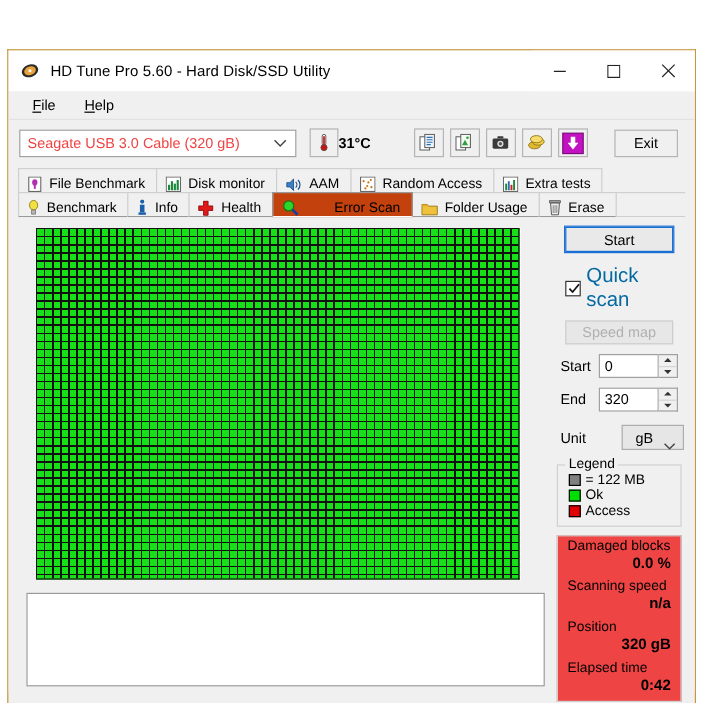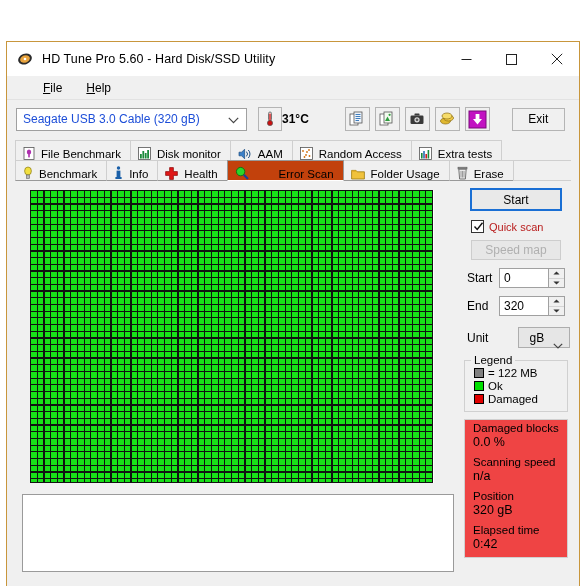--- a/index.html
+++ b/index.html
@@ -49,21 +49,21 @@
     background: #ffffff;
   }
   .win-btn svg { display: block; }
 
   
   .menubar {
     height: 23px;
     background: #f0f0f0;
     display: flex;
     align-items: center;
-    padding-left: 24px;
+    padding-left: 8px;
     border-bottom: 1px solid #e2e2e2;
   }
   .menu-item {
     font-size: 12px;
     color: #000;
     padding: 2px 12px;
   }
   .menu-item u { text-decoration: underline; }
 
   
@@ -77,21 +77,21 @@
   }
   .drive-select {
     width: 231px; height: 23px;
     background: #ffffff;
     border: 1px solid #a0a0a0;
     display: flex; align-items: center;
     box-sizing: border-box;
     position: relative;
   }
   .drive-select .sel-text {
-    font-size: 12px; color: #1d4ed8;
+    font-size: 12px; color: #ef4444;
     padding-left: 6px;
     white-space: nowrap;
   }
   .drive-select .chev {
     position: absolute; right: 7px; top: 50%;
     transform: translateY(-50%);
   }
 
   .temp-box {
     margin-left: 11px;
@@ -224,21 +224,21 @@
   }
   .checkbox {
     width: 13px; height: 13px;
     border: 1px solid #333;
     background: #fff;
     position: relative;
     margin-right: 5px;
     box-sizing: border-box;
   }
   .checkbox svg { position: absolute; left: 1px; top: 0px; }
-  .check-label { font-size: 11px; color: #b91c1c; }
+  .check-label { font-size: 17px; color: #0369a1; }
 
   .speedmap-btn {
     width: 90px; height: 20px;
     margin: 7px auto 0 auto;
     background: #e7e7e7;
     border: 1px solid #cdcdcd;
     display: flex; align-items: center; justify-content: center;
     font-size: 12px; color: #b0b0b0;
     box-sizing: border-box;
   }
@@ -333,21 +333,22 @@
   .stats-group {
     margin: 7px 0 0 2px;
     width: 104px;
     border: 1px solid #d0d0d0;
     background: #ef4444;
     padding: 2px 8px 6px 8px;
     box-sizing: border-box;
   }
   .stat-label { font-size: 11.5px; color: #000; margin-bottom: 1px; }
   .stat-value {
-    font-size: 12.5px; font-weight: normal; color: #000;
+    font-size: 12.5px; font-weight: bold; color: #000;
+    text-align: right;
     margin-bottom: 7px;
   }
   .stat-value.last { margin-bottom: 0; }
 </style>
 </head>
 <body>
 
 <div id="app-window">
 
   <div class="titlebar">
@@ -657,21 +658,21 @@
         <div class="legend-row">
           <span class="swatch" style="background:#808080"></span>
           <span>= 122 MB</span>
         </div>
         <div class="legend-row">
           <span class="swatch" style="background:#00e000"></span>
           <span>Ok</span>
         </div>
         <div class="legend-row">
           <span class="swatch" style="background:#e00000"></span>
-          <span>Damaged</span>
+          <span>Access</span>
         </div>
       </div>
 
       <div class="stats-group">
         <div class="stat-label">Damaged blocks</div>
         <div class="stat-value">0.0 %</div>
         <div class="stat-label">Scanning speed</div>
         <div class="stat-value">n/a</div>
         <div class="stat-label">Position</div>
         <div class="stat-value">320 gB</div>

